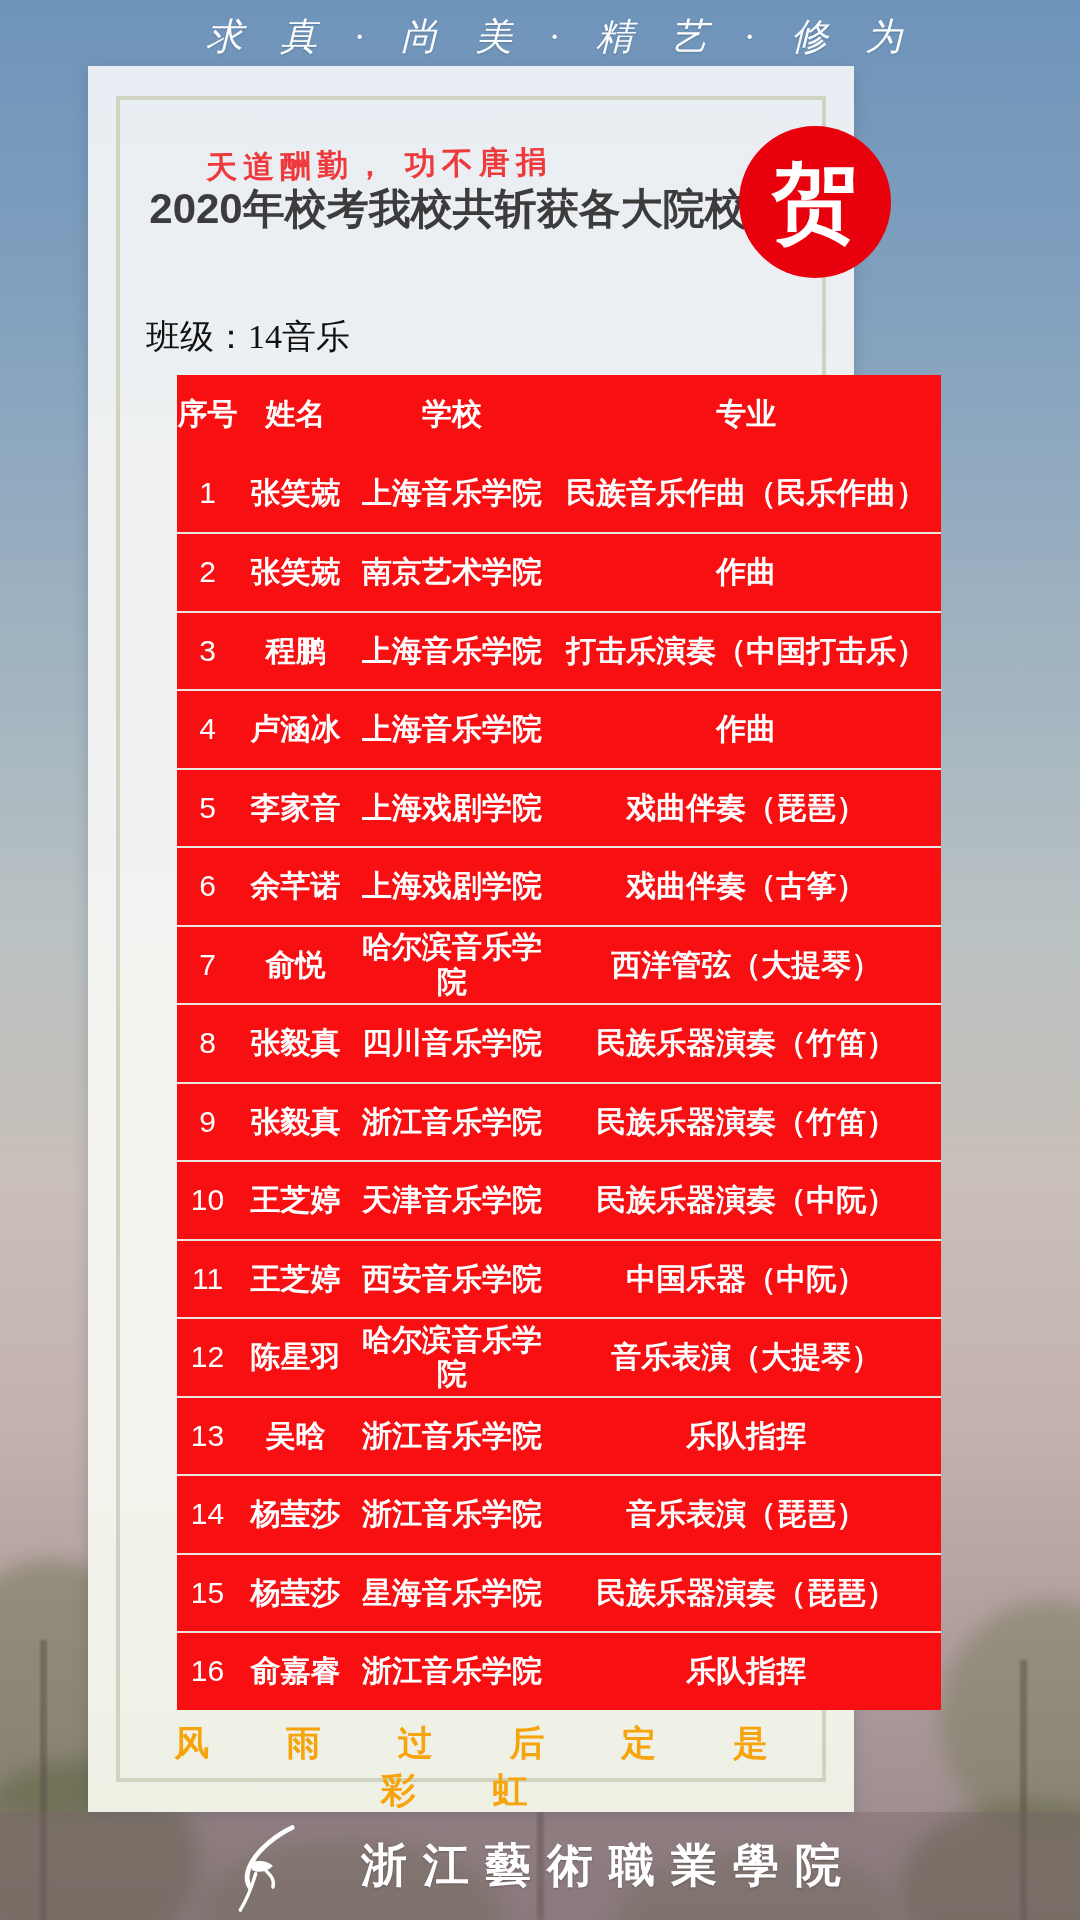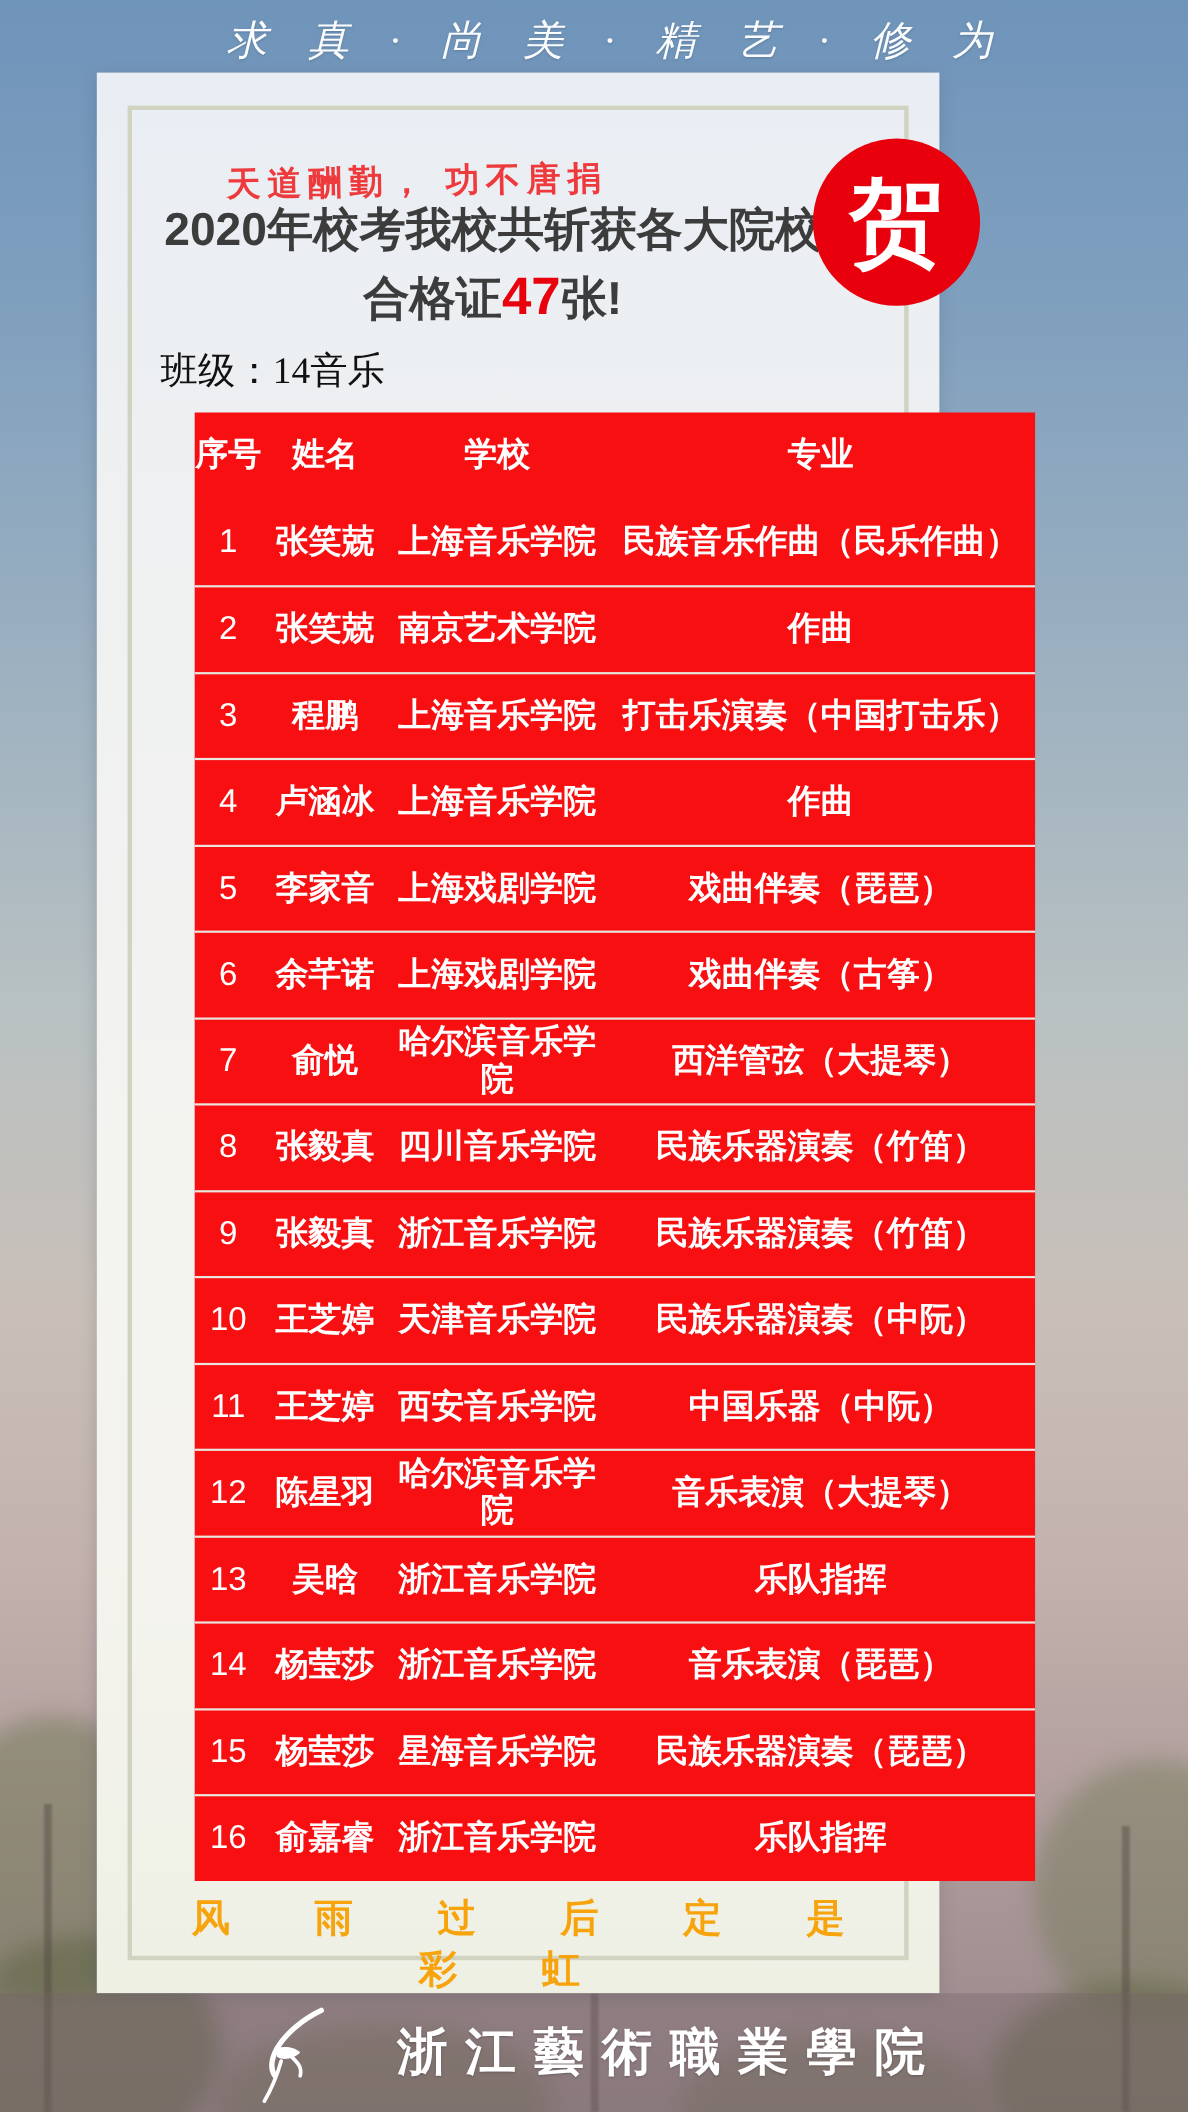--- a/index.html
+++ b/index.html
@@ -71,21 +71,20 @@
 
   <div class="motto-top">求 真 · 尚 美 · 精 艺 · 修 为</div>
 
   <div class="card">
     <div class="frame"></div>
 
     <div class="handwriting">天道酬勤， 功不唐捐</div>
 
     <div class="title-block">
       <div>2020年校考我校共斩获各大院校</div>
-      <div><span>合格证</span><span class="count">47</span><span>张!</span></div>
     </div>
 
     <div class="badge">
       <span>贺</span>
     </div>
 
     <div class="class-label">班级：14音乐</div>
 
     <div class="rtable">
       <div class="t-row t-head">

